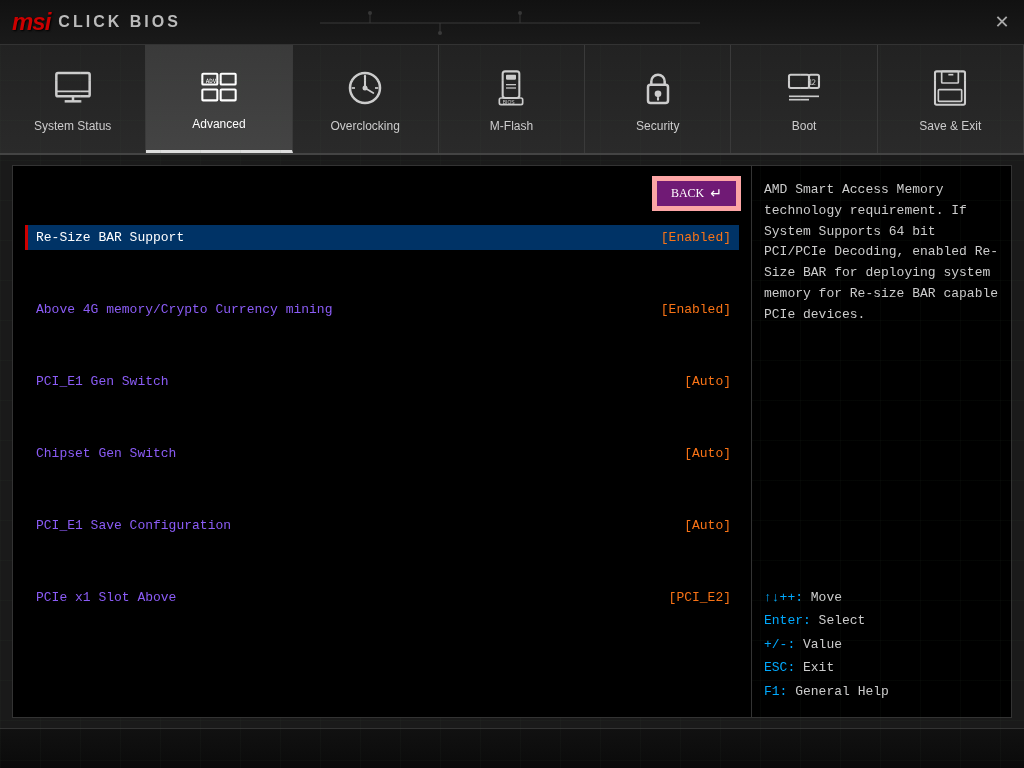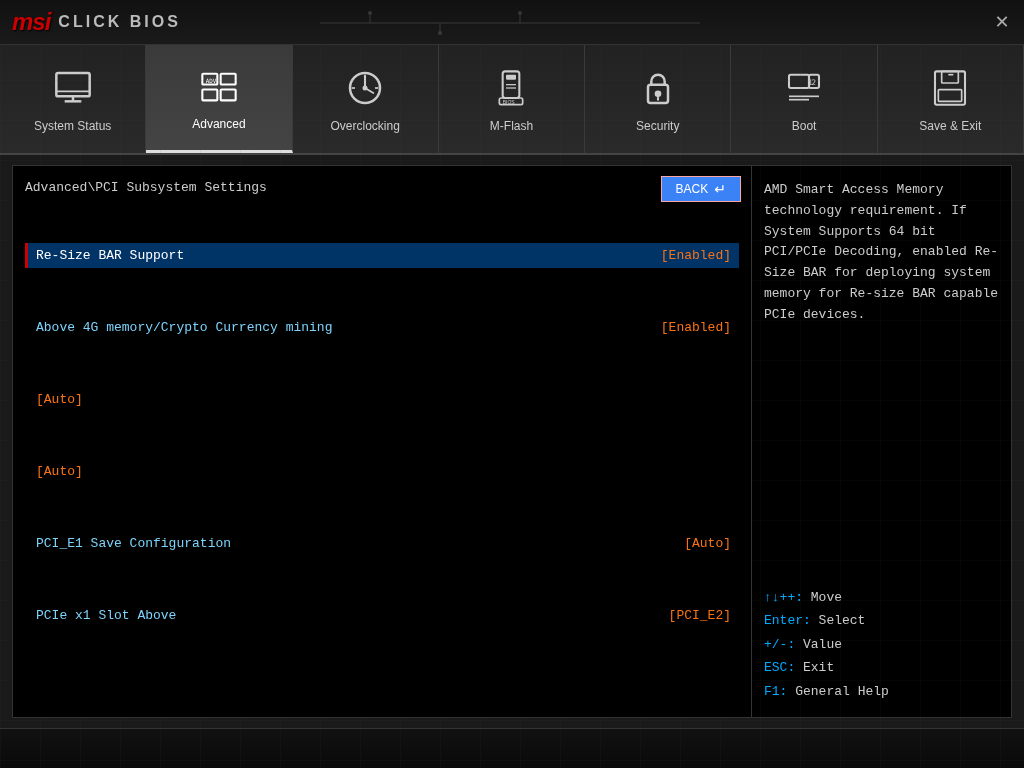--- a/index.html
+++ b/index.html
@@ -152,26 +152,26 @@
       font-size: 13px;
       color: #ccc;
       margin-bottom: 16px;
       font-family: 'Courier New', monospace;
     }
 
     #back-btn {
       position: absolute;
       top: 10px;
       right: 10px;
-      background: #3b82f6;
-      border: 1px solid #fca5a5;
+      background: #701a75;
+      border: 5px solid #fca5a5;
       color: #fff;
       padding: 4px 14px;
       font-size: 12px;
-      font-family: Liberation Sans, sans-serif;
+      font-family: Liberation Serif, serif;
       cursor: pointer;
       display: flex;
       align-items: center;
       gap: 6px;
     }
 
     
     #settings-list {
       list-style: none;
       margin-top: 4px;
@@ -193,21 +193,21 @@
       color: #fff;
       border-left: 3px solid #cc0000;
     }
 
     .setting-item:not(.selected) {
       padding-left: 11px;
     }
 
     .setting-name {
       flex: 1;
-      color: #7dd3fc;
+      color: #8b5cf6;
     }
 
     .setting-item.selected .setting-name {
       color: #fff;
     }
 
     .setting-value {
       color: #f97316;
       font-family: 'Courier New', monospace;
     }
@@ -364,40 +364,41 @@
       </svg>
     </div>
     <span class="nav-tab-label">Save &amp; Exit</span>
   </div>
 
 </div>
 
 <div id="main-content">
 
   <div id="left-panel">
-    <span id="breadcrumb">Advanced\PCI Subsystem Settings</span>
 
     <button id="back-btn">
       <span>BACK</span>
       <span style="font-size:14px;">↵</span>
     </button>
 
     <ul id="settings-list">
     <li class="setting-item selected">
           <span class="setting-name">Re-Size BAR Support</span>
           <span class="setting-value">[Enabled]</span>
         </li>
         <li class="setting-item">
           <span class="setting-name">Above 4G memory/Crypto Currency mining</span>
           <span class="setting-value">[Enabled]</span>
         </li>
         <li class="setting-item">
+          <span class="setting-name">PCI_E1 Gen Switch</span>
           <span class="setting-value">[Auto]</span>
         </li>
         <li class="setting-item">
+          <span class="setting-name">Chipset Gen Switch</span>
           <span class="setting-value">[Auto]</span>
         </li>
         <li class="setting-item">
           <span class="setting-name">PCI_E1 Save Configuration</span>
           <span class="setting-value">[Auto]</span>
         </li>
         <li class="setting-item">
           <span class="setting-name">PCIe x1 Slot Above</span>
           <span class="setting-value">[PCI_E2]</span>
         </li>

